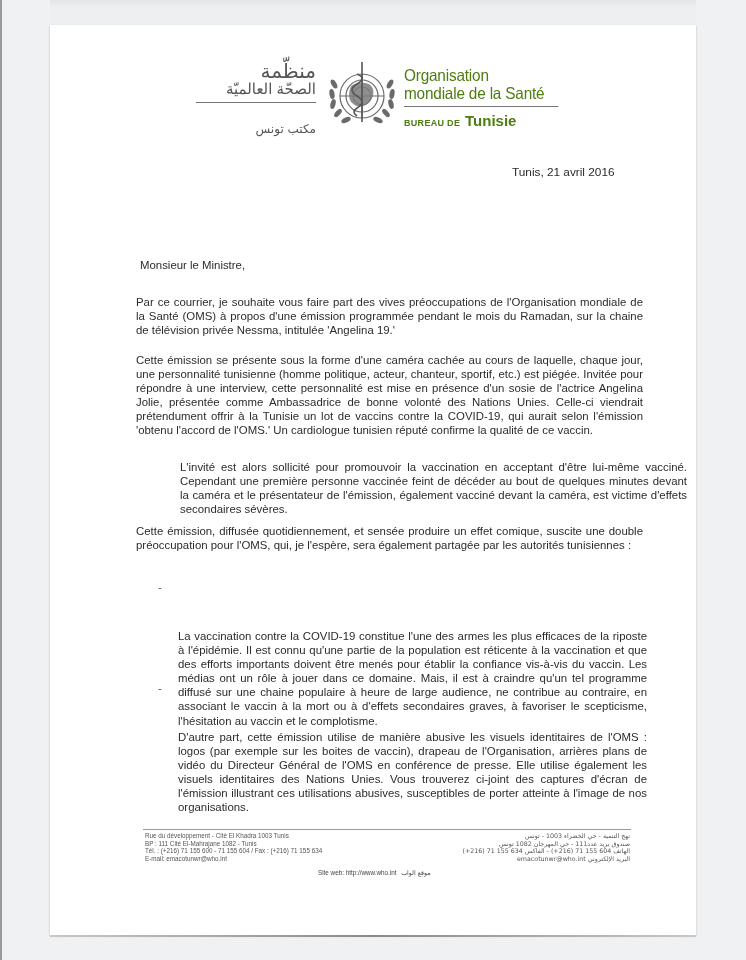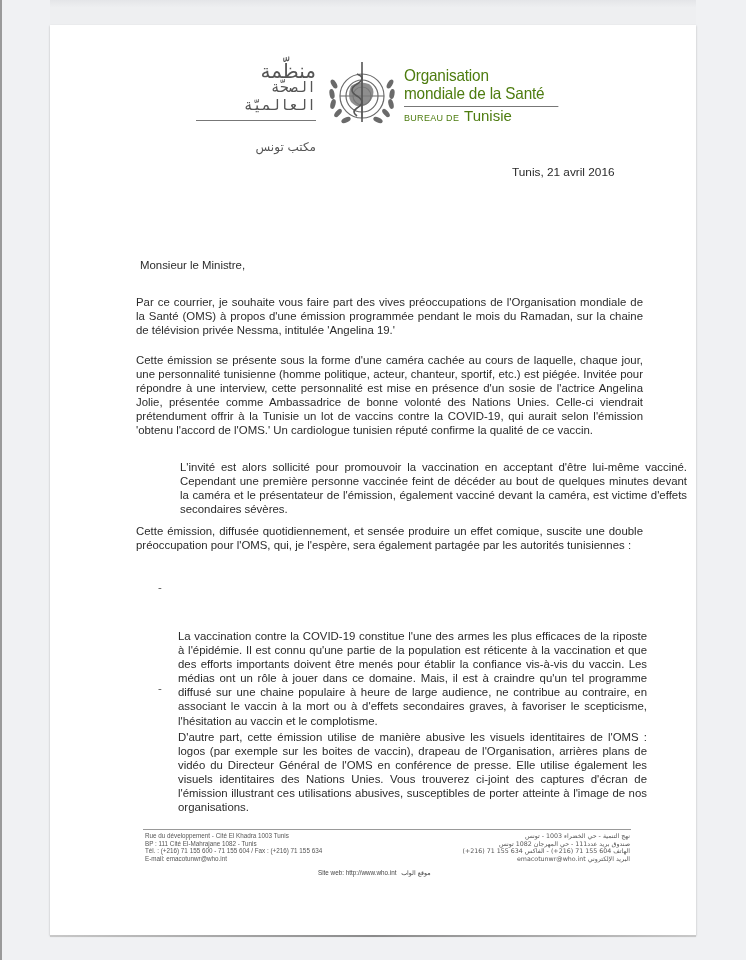--- a/index.html
+++ b/index.html
@@ -23,27 +23,27 @@
   }
   .top-strip {
     position: absolute; left: 50px; top: 0; width: 646px; height: 25px;
     background: linear-gradient(#e4e5e8, #eeeff1 30%, #eeeff1);
   }
 
   
   .letterhead { position: absolute; left: 196px; top: 62px; width: 362px; height: 80px; }
   .arabic-block { position: absolute; left: 0; top: 0; width: 120px; text-align: right; direction: rtl; color: #555; }
   .arabic-line1 { font-family: "DejaVu Sans", sans-serif; font-size: 20px; line-height: 18px; }
-  .arabic-line2 { font-family: Liberation Mono, monospace; font-size: 15px; line-height: 18px; padding-bottom: 4px; border-bottom: 1.5px solid #777; }
+  .arabic-line2 { font-family: Liberation Sans, sans-serif; font-size: 15px; line-height: 18px; padding-bottom: 4px; border-bottom: 1.5px solid #777; }
   .arabic-line3 { font-family: "DejaVu Sans", sans-serif; font-size: 12px; line-height: 16px; margin-top: 18px; }
   .emblem { position: absolute; left: 128px; top: -6px; width: 76px; height: 84px; }
   .latin-block { position: absolute; left: 208px; top: 4px; width: 154px; color: #4d7c0f; }
   .org-line1, .org-line2 { font-family: "Liberation Sans", sans-serif; font-size: 16.5px; line-height: 18px; letter-spacing: -0.2px; transform: scaleX(0.93); transform-origin: left; white-space: nowrap; }
   .org-line2 { padding-bottom: 4px; border-bottom: 1.5px solid #777; width: 166px; }
-  .bureau-line { font-size: 9px; letter-spacing: 0.3px; white-space: nowrap; }
+  .bureau-line { margin-top: 5px; font-size: 9px; letter-spacing: 0.3px; white-space: nowrap; font-weight: bold; }
   .bureau-city { font-size: 15px; letter-spacing: 0; margin-left: 2px; }
 
   
   .text { position: absolute; color: #2b2b2b; font-size: 11.4px; line-height: 14.1px; }
   .date { left: 512px; top: 165px; font-size: 11.8px; }
   .salutation { left: 140px; top: 258px; }
   .para { left: 136px; width: 507px; text-align: justify; text-align-last: left; }
   .p1 { top: 295px; }
   .p2 { top: 353px; }
   .p3 { top: 460px; margin-left: 44px; }

